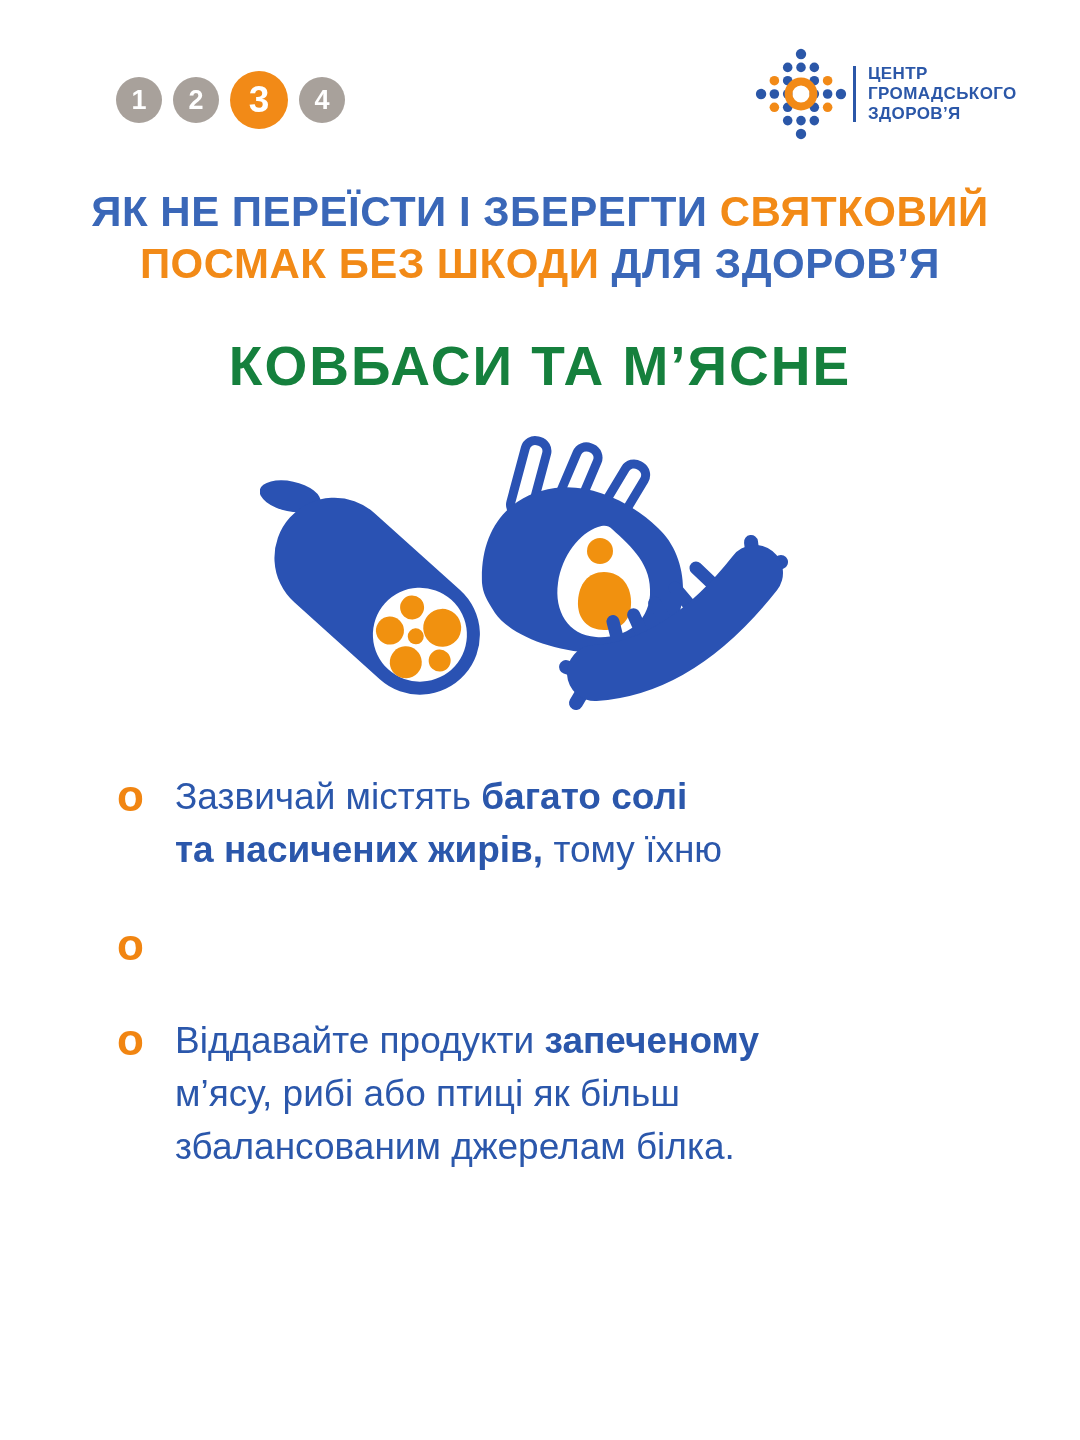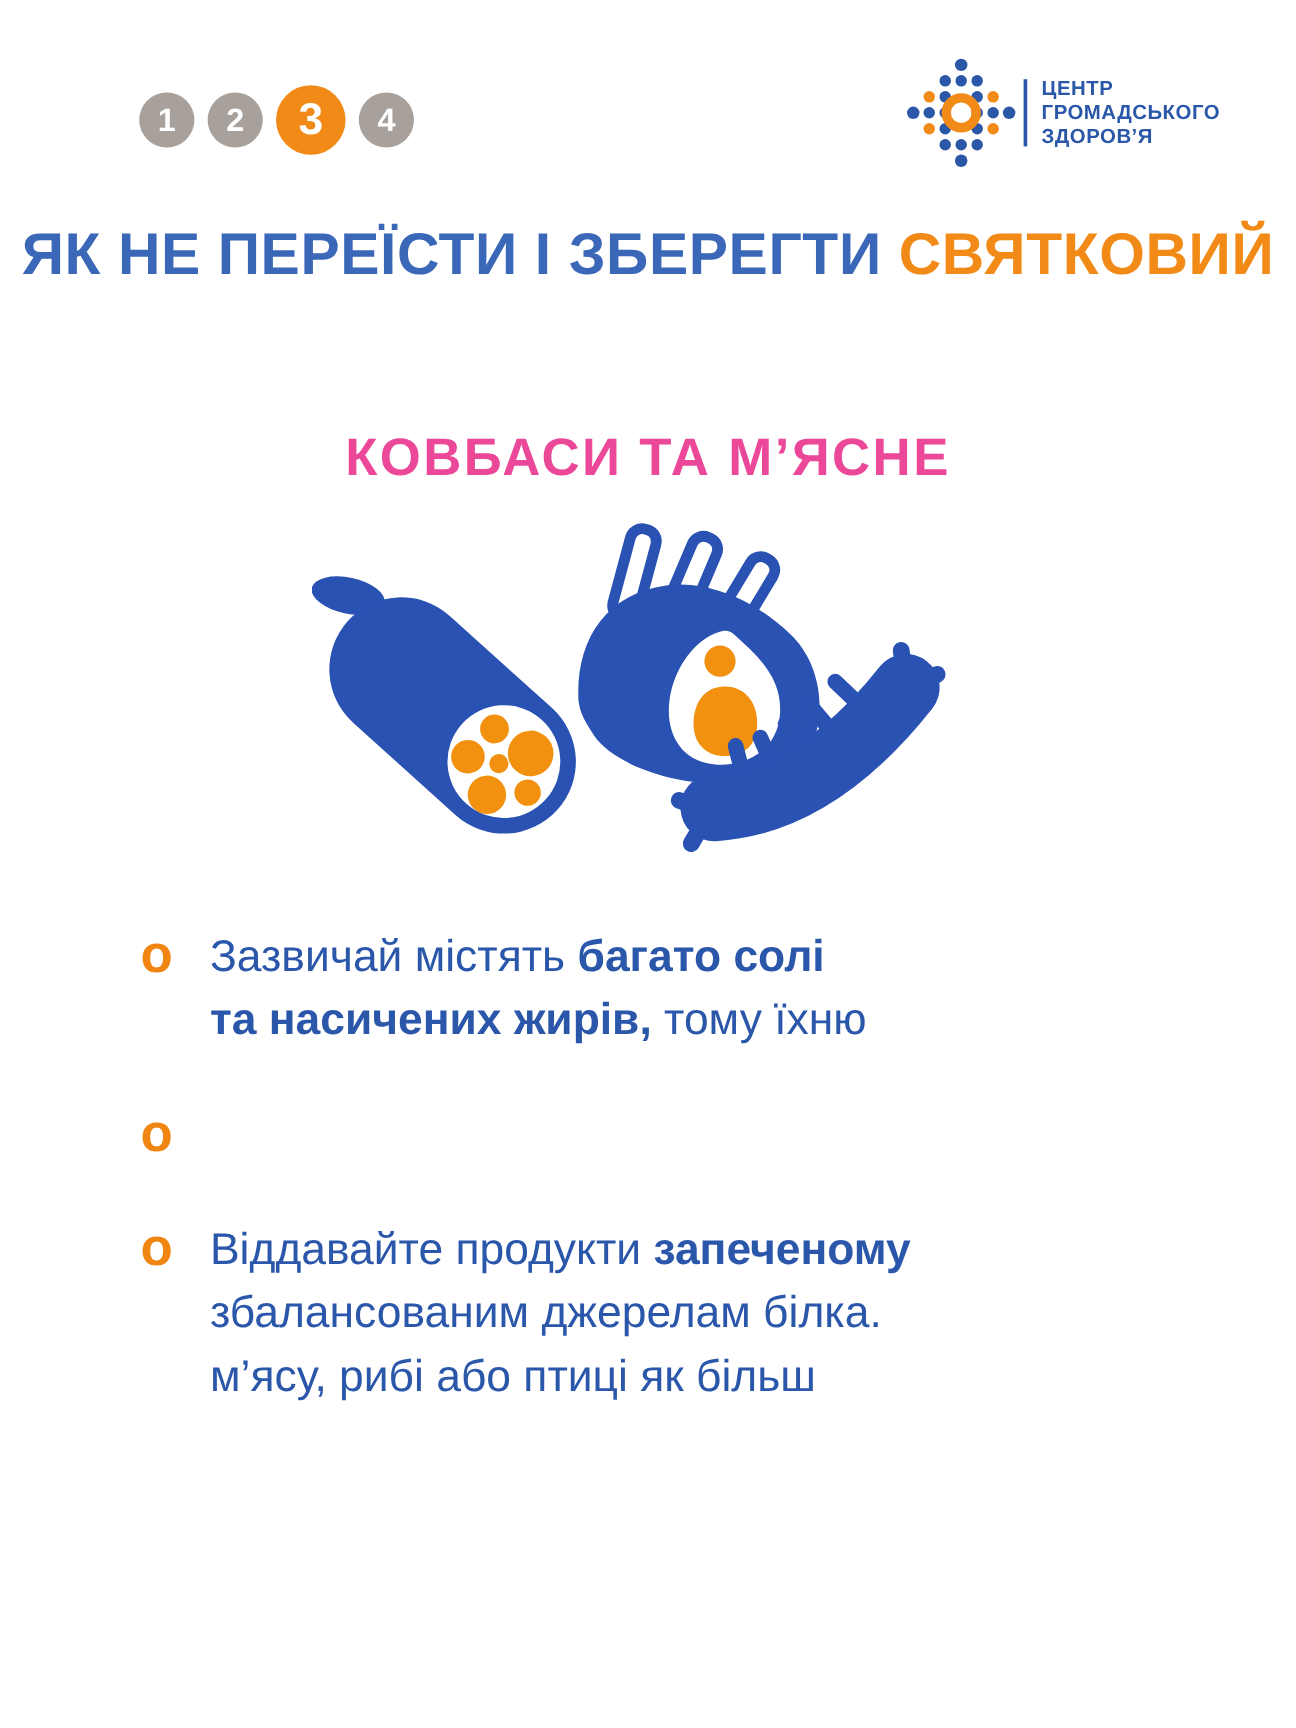--- a/index.html
+++ b/index.html
@@ -34,30 +34,30 @@
   .logo-sep{width:3px;height:56px;background:#2b57a8;margin:0 12px 0 0;flex:none;}
   .logo-text{
     color:#2b57a8;font-weight:bold;font-size:17px;line-height:20px;
     letter-spacing:0.4px;
   }
 
   
   .title{
     position:absolute;top:186px;left:0;right:0;margin:0;
     text-align:center;
-    font-size:49px;line-height:52px;font-weight:bold;letter-spacing:0.5px;
+    font-size:42px;line-height:52px;font-weight:bold;letter-spacing:0.5px;
   }
   .title .blue{color:#3a67b8;}
   .title .orange{color:#f28a17;}
 
   
   .heading{
-    position:absolute;top:334px;left:0;right:0;margin:16px;
-    text-align:center;color:#ec4899;
-    font-size:44px;line-height:64px;font-weight:bold;letter-spacing:2px;
+    position:absolute;top:334px;left:0;right:0;margin:0;
+    text-align:center;color:#15803d;
+    font-size:55px;line-height:64px;font-weight:bold;letter-spacing:2px;
   }
 
   
   .illustration{position:absolute;top:433px;left:260px;width:560px;height:295px;}
   .illustration svg{display:block;width:100%;height:100%;}
 
   
   .bullets{
     position:absolute;top:770px;left:117px;width:920px;
     margin:0;padding:0;list-style:none;
@@ -115,20 +115,21 @@
     <div class="logo-sep"></div>
     <div class="logo-text">
       <div>ЦЕНТР</div>
       <div>ГРОМАДСЬКОГО</div>
       <div>ЗДОРОВ’Я</div>
     </div>
   </div>
 
   <h1 class="title">
     <div class="t-line"><span class="blue">ЯК НЕ ПЕРЕЇСТИ І ЗБЕРЕГТИ </span><span class="orange">СВЯТКОВИЙ</span></div>
+    <div class="t-line"><span class="orange">ПОСМАК БЕЗ ШКОДИ </span><span class="blue"> ДЛЯ ЗДОРОВ’Я</span></div>
   </h1>
 
   <h2 class="heading">КОВБАСИ ТА М’ЯСНЕ</h2>
 
   <div class="illustration">
     <svg viewBox="0 0 560 295" aria-hidden="true">
 
       <g>
         <g transform="translate(70,40) rotate(42)">
           <ellipse cx="-14" cy="44" rx="31" ry="15" transform="rotate(-30 -14 44)" fill="#2a52b3"></ellipse>
@@ -212,19 +213,19 @@
         <div><span class="b">та насичених жирів,</span><span> тому їхню</span></div>
       </div>
     </li>
     <li>
       <span class="marker">o</span>
     </li>
     <li>
       <span class="marker">o</span>
       <div class="lines">
         <div><span>Віддавайте продукти </span><span class="b">запеченому</span></div>
+        <div><span>м’ясу, рибі або птиці як більш</span></div>
         <div><span>збалансованим джерелам білка.</span></div>
-        <div><span>м’ясу, рибі або птиці як більш</span></div>
       </div>
     </li>
   </ul>
 
 </div>
 
 </body></html>

